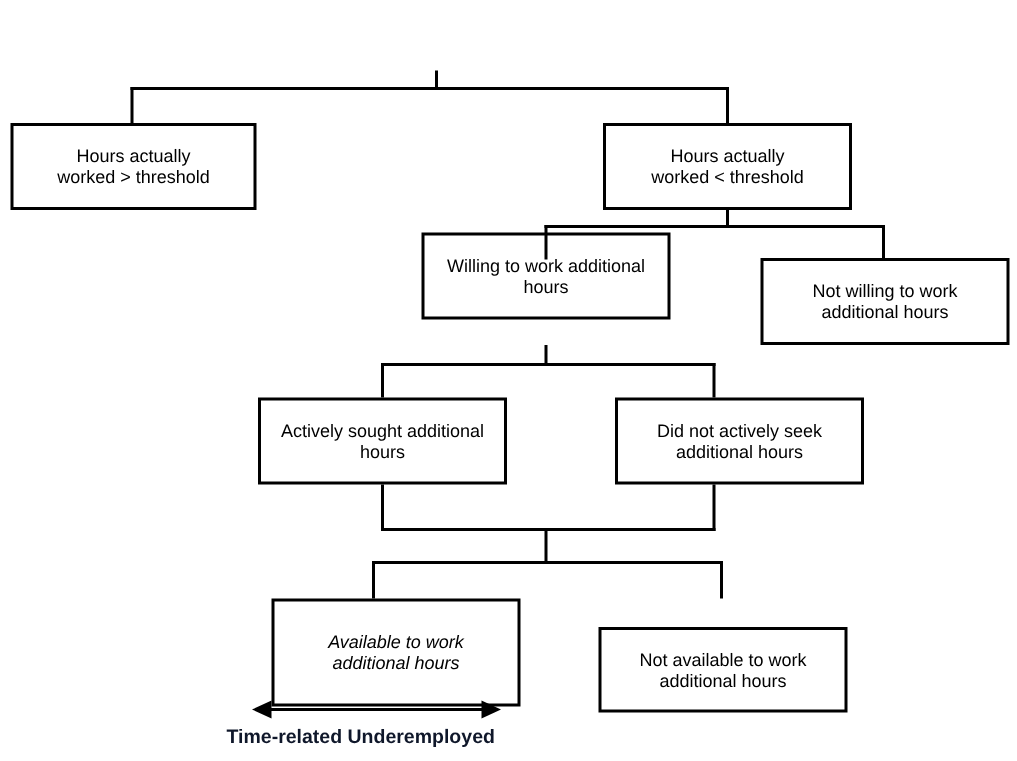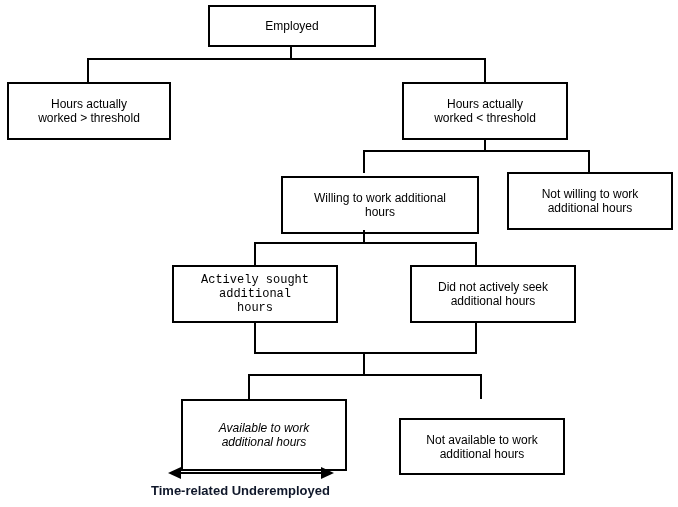--- a/index.html
+++ b/index.html
@@ -64,30 +64,29 @@
     font-weight: 700;
     color: #0f172a;
     white-space: nowrap;
   }
 </style>
 </head>
 <body>
 
 <div class="canvas">
 
-  <div class="node" style="left:208px; top:5px;   width:168px; height:42px;">Employed</div>
   <div class="node" style="left:7px;   top:82px;  width:164px; height:58px;">Hours actually
 worked &gt; threshold</div>
   <div class="node" style="left:402px; top:82px;  width:166px; height:58px;">Hours actually
 worked &lt; threshold</div>
-  <div class="node" style="left:281px; top:176px; width:198px; height:58px;">Willing to work additional
+  <div class="node" style="left:281px; top:155px; width:166px; height:58px;">Willing to work additional
 hours</div>
   <div class="node" style="left:507px; top:172px; width:166px; height:58px;">Not willing to work
 additional hours</div>
-  <div class="node" style="left:172px; top:265px; width:166px; height:58px;font-family:Liberation Mono, monospace;">Actively sought additional
+  <div class="node" style="left:172px; top:265px; width:166px; height:58px;">Actively sought additional
 hours</div>
   <div class="node" style="left:410px; top:265px; width:166px; height:58px;">Did not actively seek
 additional hours</div>
   <div class="node" style="left:181px; top:399px; width:166px; height:72px;font-style:italic;">Available to work
 additional hours</div>
   <div class="node" style="left:399px; top:418px; width:166px; height:57px;">Not available to work
 additional hours</div>
 
   <div class="vline" style="left:290px; top:47px;  height:13px;"></div>
   <div class="hline" style="left:87px;  top:58px;  width:399px;"></div>

